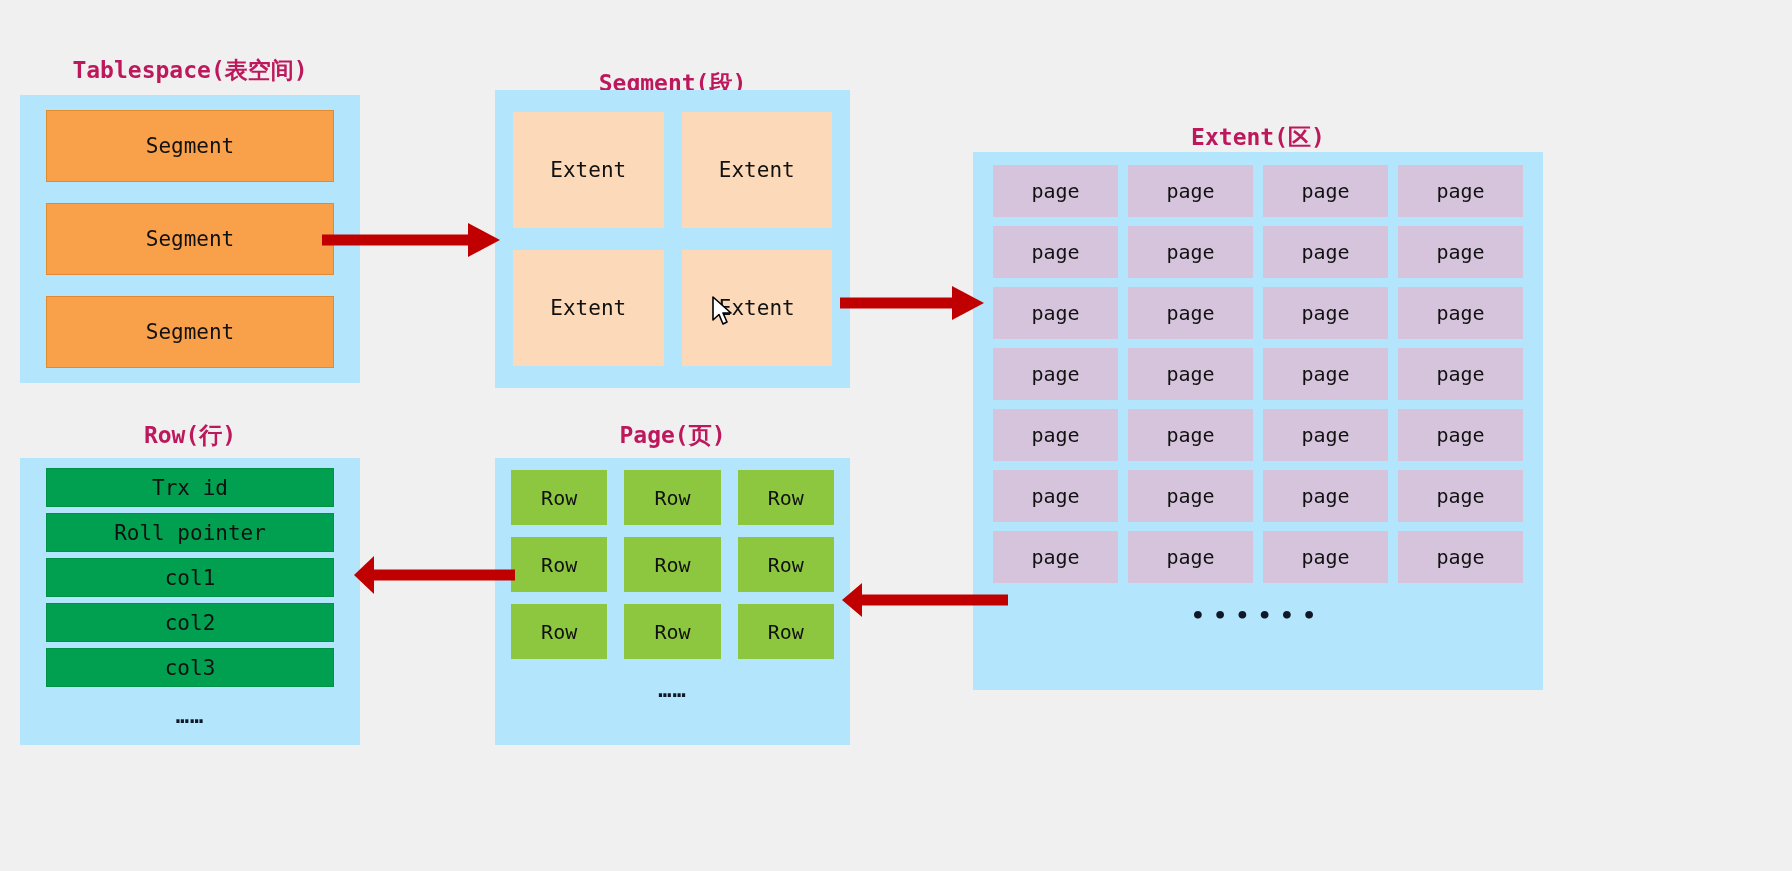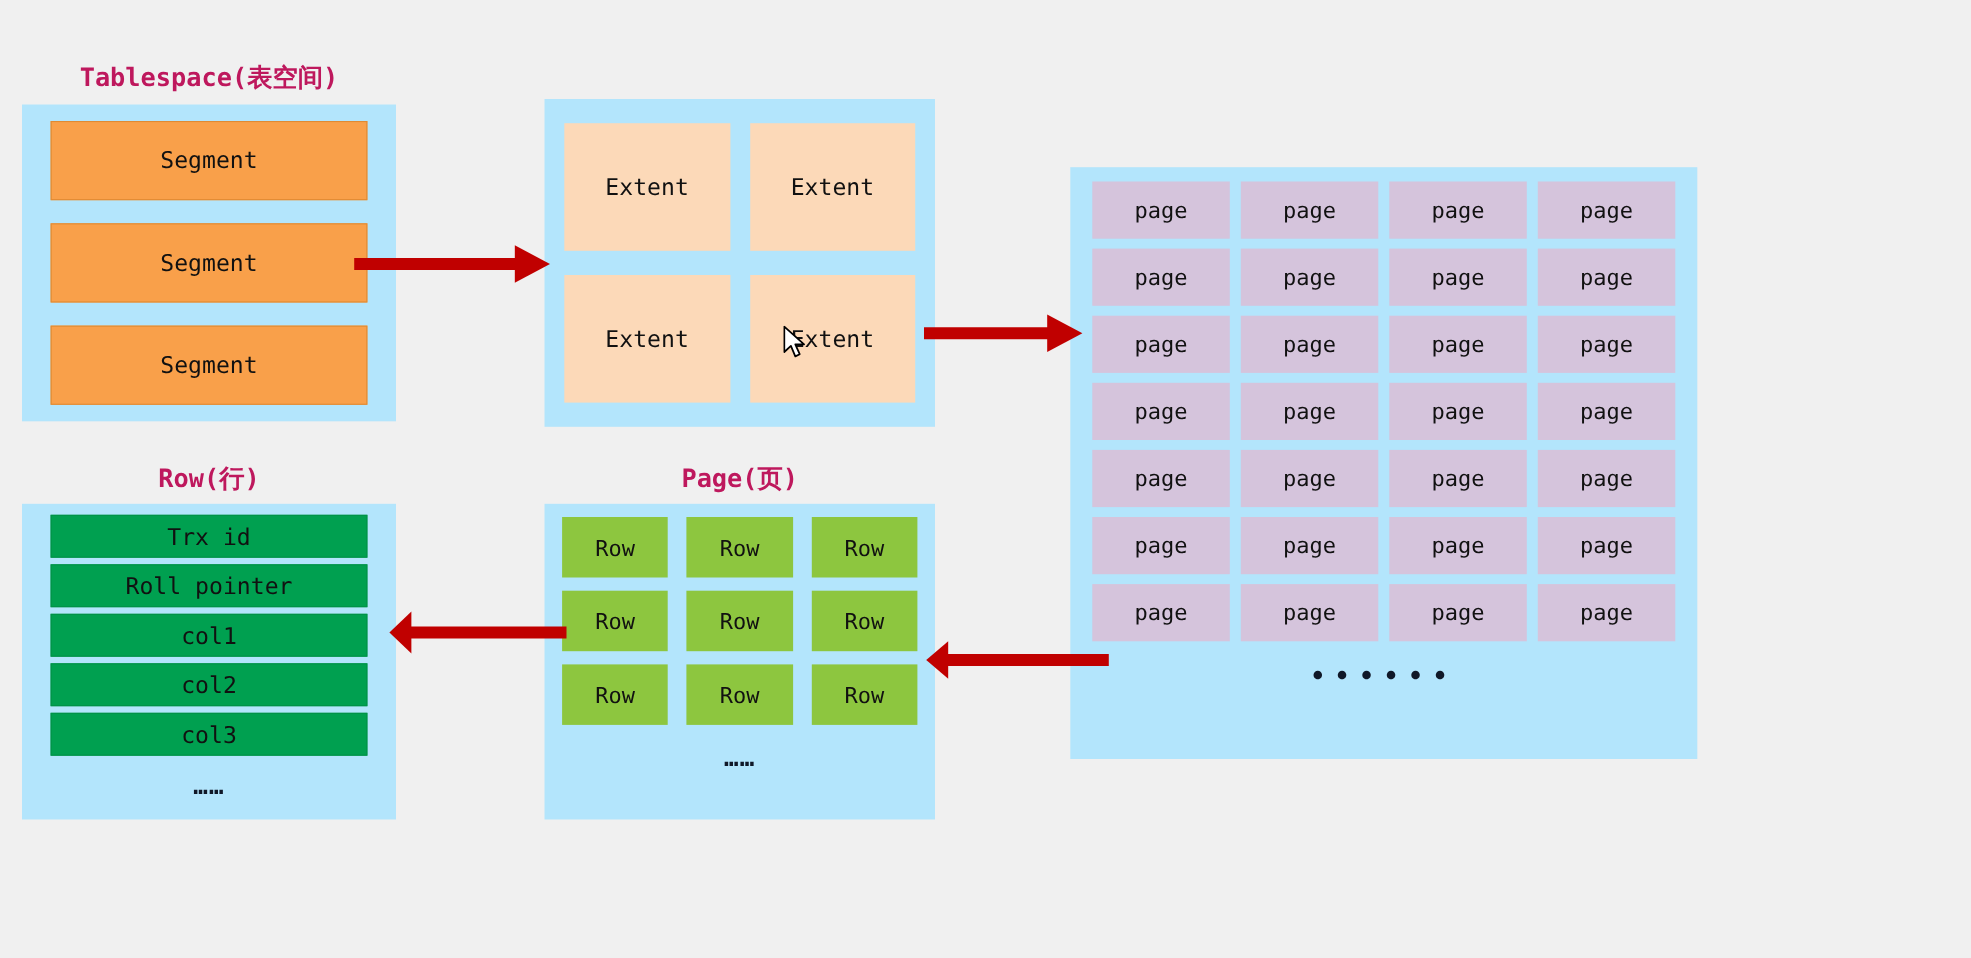--- a/index.html
+++ b/index.html
@@ -201,29 +201,31 @@
   <div class="group" id="tablespace-group">
     <div class="group-title">Tablespace(表空间)</div>
     <div class="panel" id="tablespace-panel">
       <div class="segment-box">Segment</div>
       <div class="segment-box">Segment</div>
       <div class="segment-box">Segment</div>
     </div>
   </div>
 
   <div class="group" id="segment-group">
+    <div class="group-title">Segment(段)</div>
     <div class="panel" id="segment-panel">
       <div class="extent-box">Extent</div>
       <div class="extent-box">Extent</div>
       <div class="extent-box">Extent</div>
       <div class="extent-box">Extent</div>
     </div>
   </div>
 
   <div class="group" id="extent-group">
+    <div class="group-title">Extent(区)</div>
     <div class="panel" id="extent-panel">
       <div id="page-grid">
           <div class="page-box">page</div>
           <div class="page-box">page</div>
           <div class="page-box">page</div>
           <div class="page-box">page</div>
           <div class="page-box">page</div>
           <div class="page-box">page</div>
           <div class="page-box">page</div>
           <div class="page-box">page</div>

